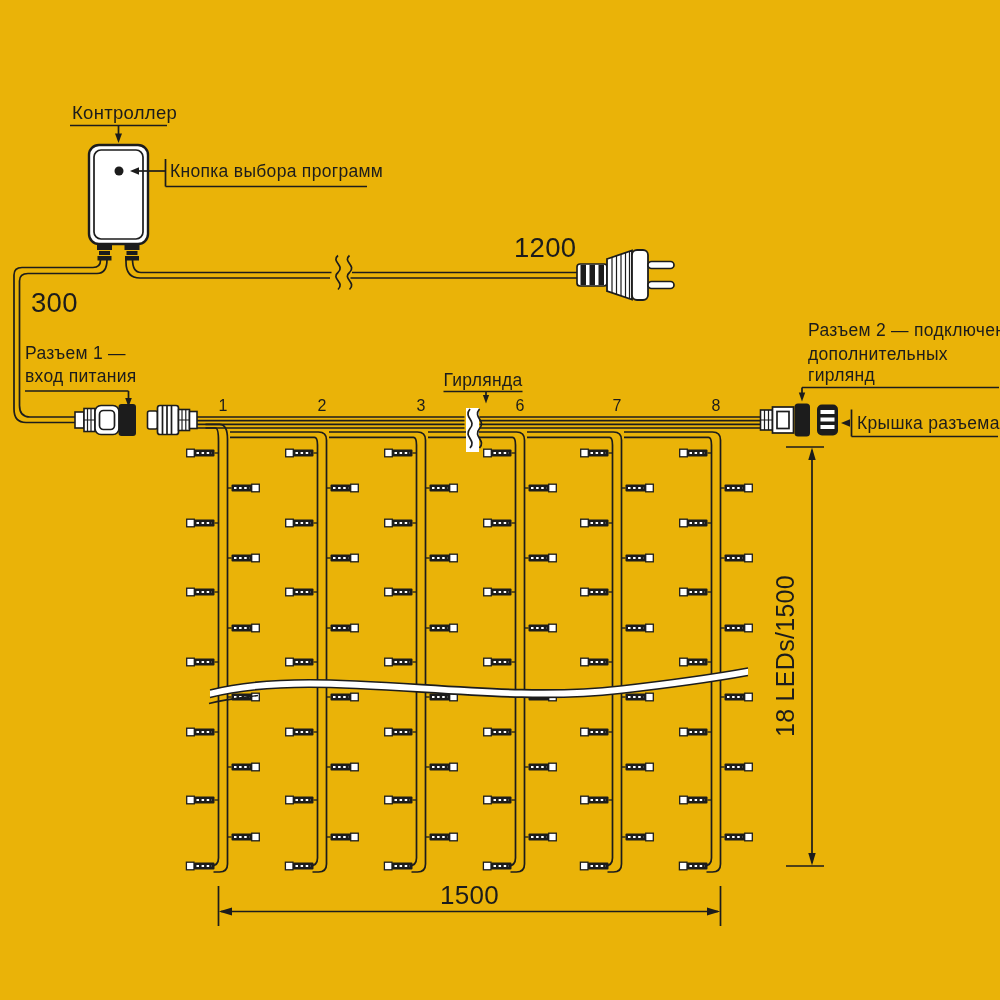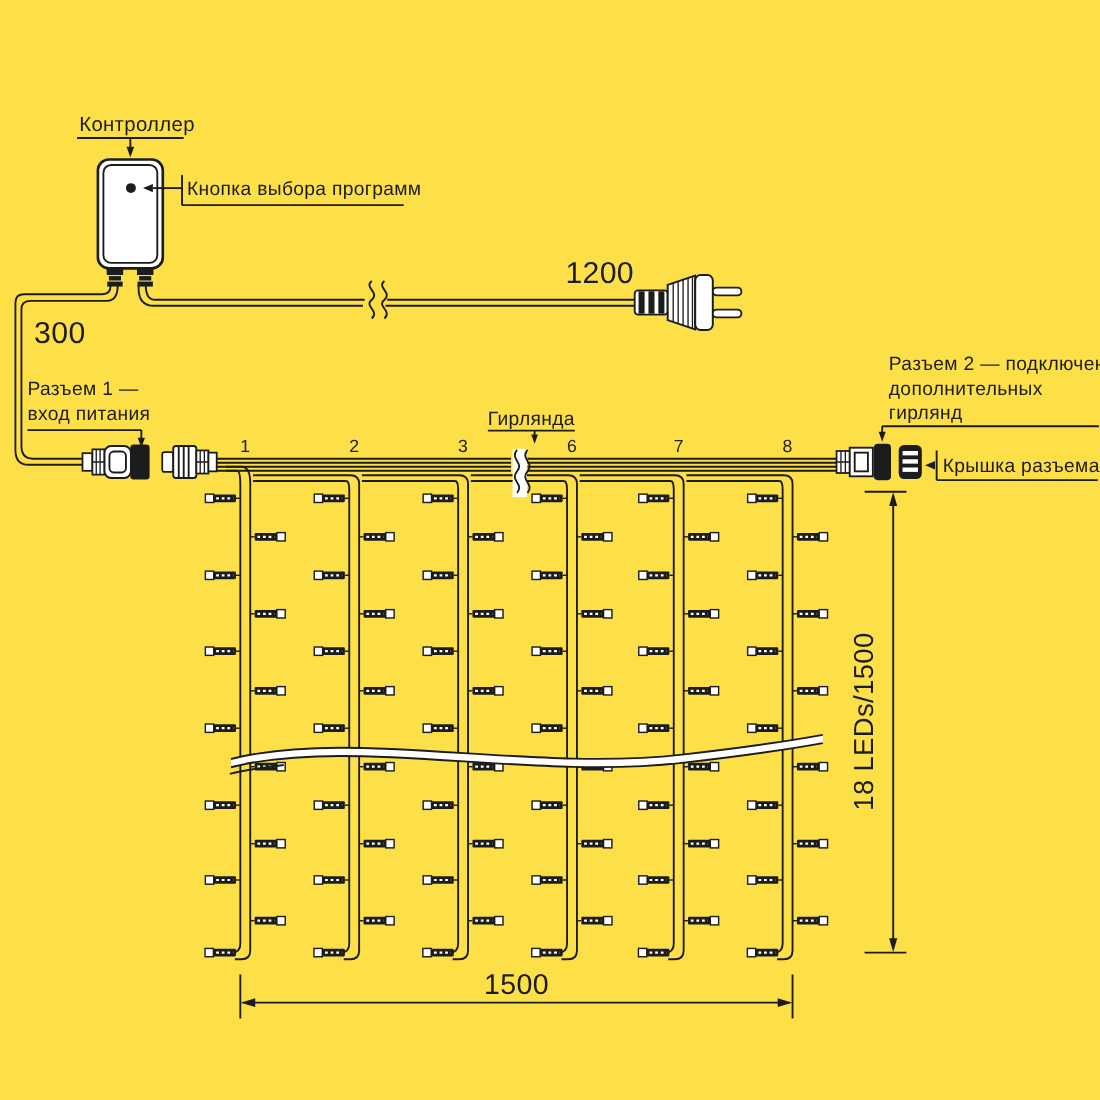--- a/index.html
+++ b/index.html
@@ -1,16 +1,16 @@
 <!DOCTYPE html>
 <html><head>
 <meta charset="utf-8">
 <style>
   html,body{margin:0;padding:0;background:#ffffff;}
-  .page{width:1000px;height:1000px;position:relative;background:#fde047;overflow:hidden;}
+  .page{width:1000px;height:1000px;position:relative;background:#eab308;overflow:hidden;}
   svg{display:block;}
   text{font-family:"Liberation Sans", sans-serif;fill:#1c1c1c;letter-spacing:0.3px;}
   .ln{stroke:#1c1c1c;fill:none;stroke-width:1.7;}
   .thin{stroke:#1c1c1c;fill:none;stroke-width:1.2;}
   .fillw{fill:#ffffff;stroke:#1c1c1c;}
   .blk{fill:#1c1c1c;stroke:none;}
   .arrow{fill:#1c1c1c;stroke:none;}
 </style>
 </head>
 <body>

